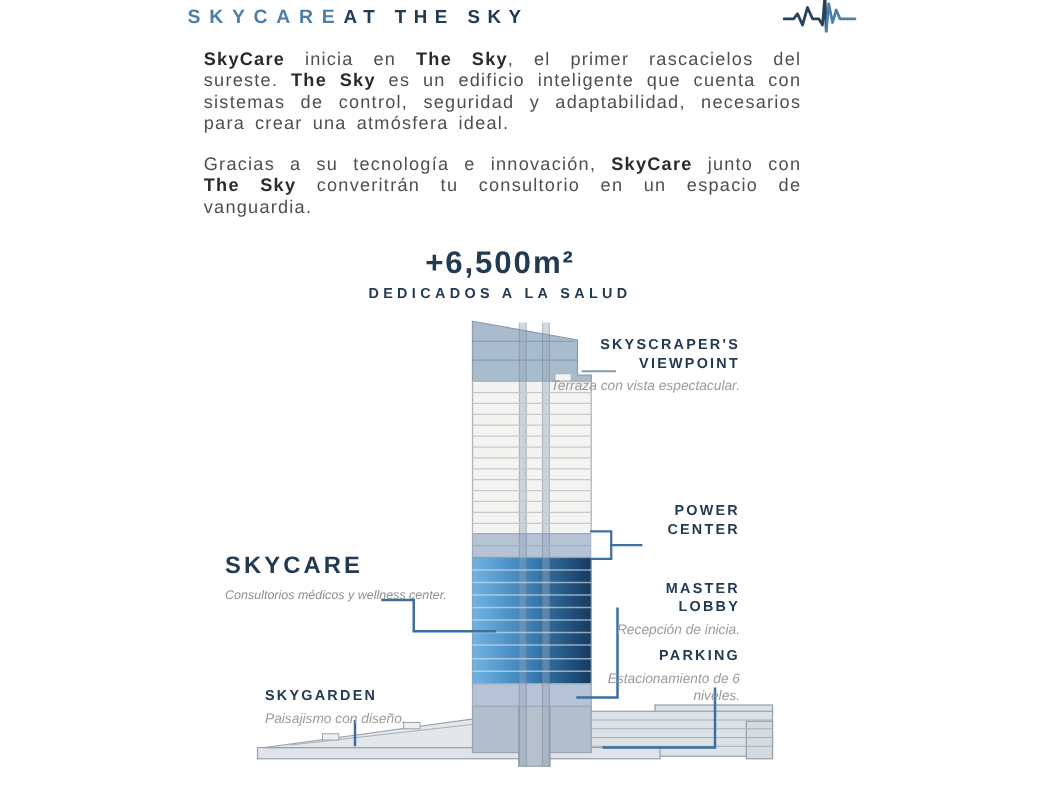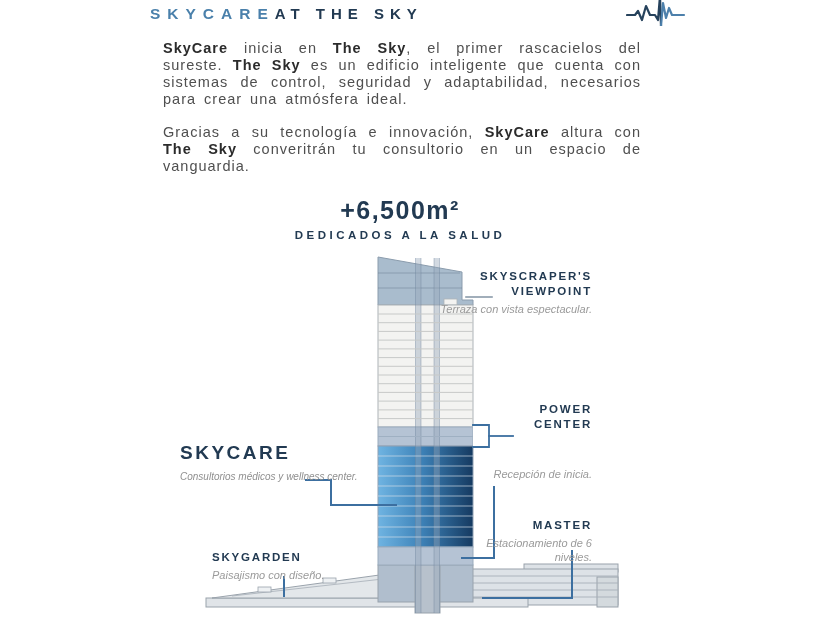--- a/index.html
+++ b/index.html
@@ -42,21 +42,21 @@
 
 <div class="pulse-wrap">
   <svg width="70" height="26" viewBox="0 0 70 26">
     <polyline points="1,15 9,15 12,11 16,20 20,6 24,15 29,15 32,20 34,-4 35,26" fill="none" stroke="#26425c" stroke-width="2.2" stroke-linejoin="round" stroke-linecap="round"></polyline>
     <polyline points="35,26 37,3 40,18 43,8 46,15 52,15 58,15" fill="none" stroke="#4d80ab" stroke-width="2.2" stroke-linejoin="round" stroke-linecap="round"></polyline>
   </svg>
 </div>
 
 <div class="intro">
   <p><span class="bold">SkyCare</span><span> inicia en </span><span class="bold">The Sky</span><span>, el primer rascacielos del sureste. </span><span class="bold">The Sky</span><span> es un edificio inteligente que cuenta con sistemas de control, seguridad y adaptabilidad, necesarios para crear una atmósfera ideal.</span></p>
-  <p><span>Gracias a su tecnología e innovación, </span><span class="bold">SkyCare</span><span> altura con </span><span class="bold">The Sky</span><span> converitrán tu consultorio en un espacio de vanguardia.</span></p>
+  <p><span>Gracias a su tecnología e innovación, </span><span class="bold">SkyCare</span><span> junto con </span><span class="bold">The Sky</span><span> converitrán tu consultorio en un espacio de vanguardia.</span></p>
 </div>
 
 <div class="area-block">
   <div class="area-value">+6,500m²</div>
   <div class="area-caption">DEDICADOS A LA SALUD</div>
 </div>
 
 <svg class="diagram-svg" width="840" height="630" viewBox="0 0 840 630">
   <defs>
     <linearGradient id="skycareGrad" x1="0" y1="0" x2="1" y2="0">
@@ -123,25 +123,26 @@
 <div class="callout right" style="left:437px;top:269px;width:155px;">
   <div class="t">SKYSCRAPER'S VIEWPOINT</div>
   <div class="s">Terraza con vista espectacular.</div>
 </div>
 
 <div class="callout right" style="left:492px;top:402px;width:100px;">
   <div class="t">POWER CENTER</div>
 </div>
 
 <div class="callout right" style="left:492px;top:464px;width:100px;">
+  <div class="t">MASTER LOBBY</div>
   <div class="s">Recepción de inicia.</div>
 </div>
 
 <div class="callout right" style="left:472px;top:518px;width:120px;">
-  <div class="t">MASTER</div>
+  <div class="t">PARKING</div>
   <div class="s">Estacionamiento de 6 niveles.</div>
 </div>
 
 <div class="callout callout-skycare" style="left:180px;top:441px;width:190px;">
   <div class="t">SKYCARE</div>
   <div class="s">Consultorios médicos y wellness center.</div>
 </div>
 
 <div class="callout" style="left:212px;top:550px;width:175px;">
   <div class="t">SKYGARDEN</div>

